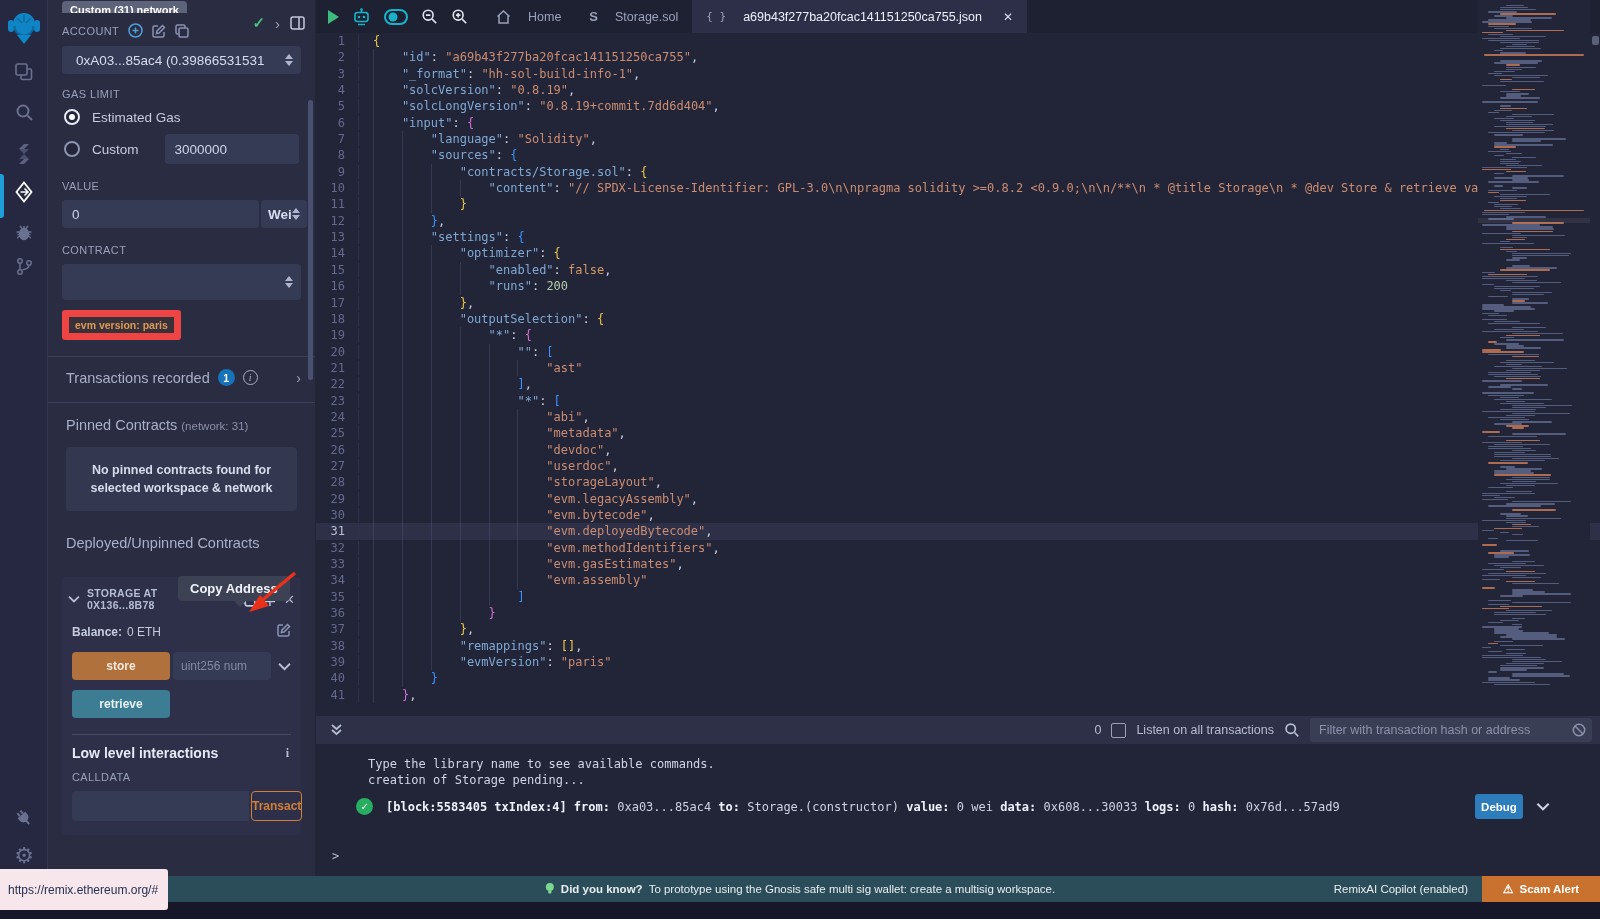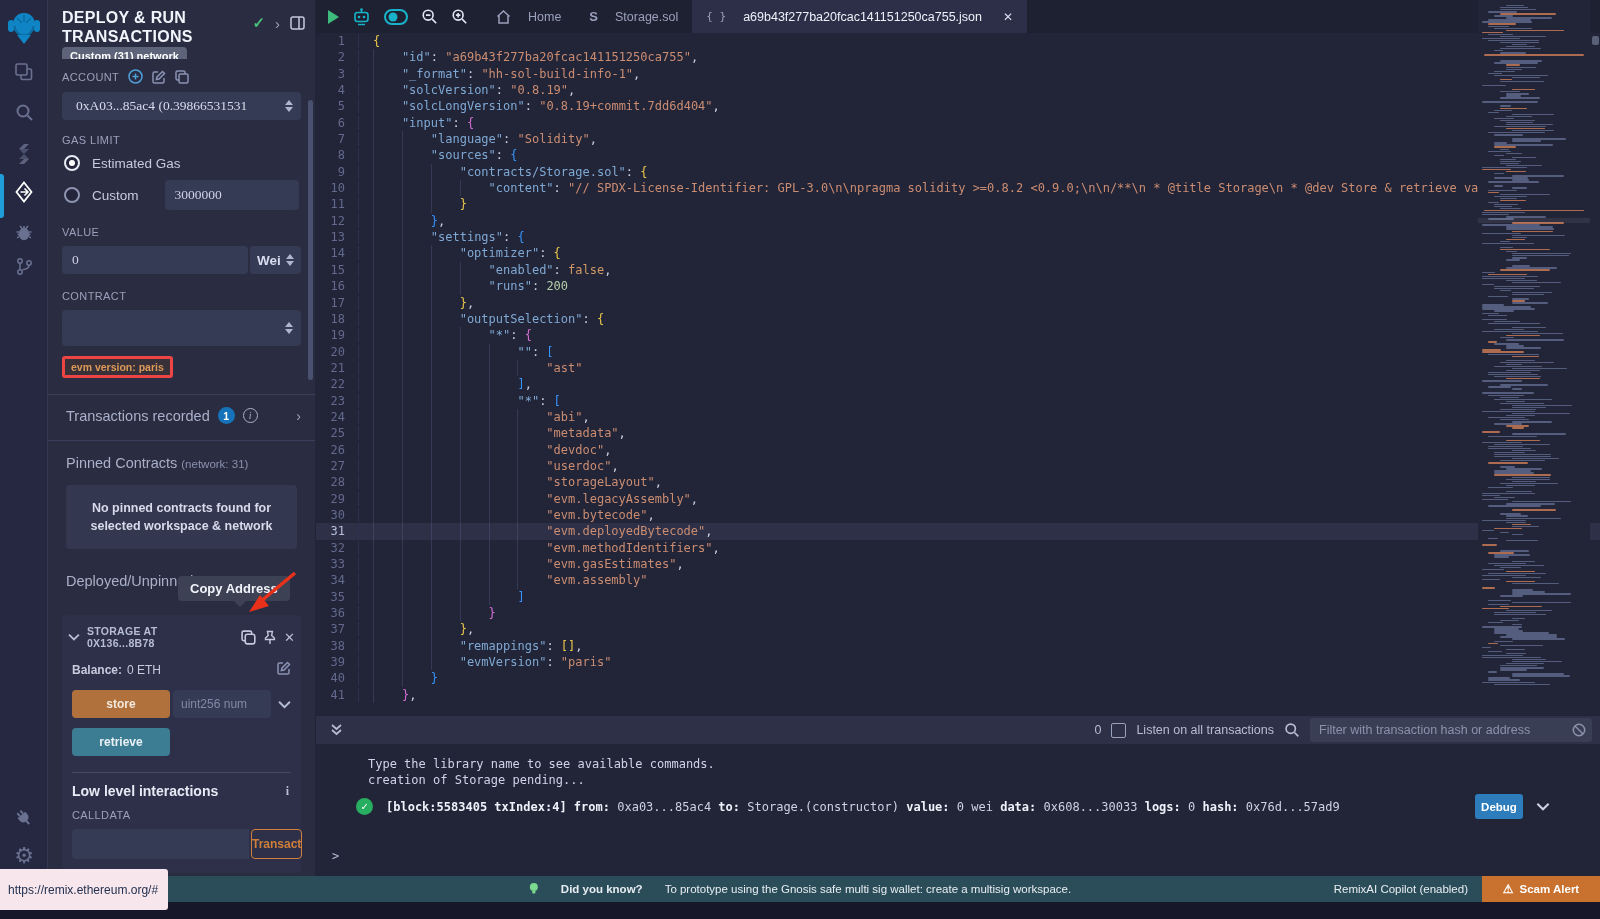--- a/index.html
+++ b/index.html
@@ -17,40 +17,40 @@
   
   .panel { position:absolute; left:48px; top:0; width:267px; height:876px; background:#2a2c41; z-index:5; overflow:hidden; }
   .panel-title { margin:8px 14px 0 14px; width:170px; color:#f2f4fb; font-size:16px; font-weight:bold; letter-spacing:.3px; line-height:19px; text-transform:uppercase; }
   .panel-head-icons { position:absolute; top:14px; right:10px; display:flex; align-items:center; gap:10px; }
   .check-glyph { color:#49c27d; font-size:15px; font-weight:bold; }
   .chev-glyph { color:#9aa1bc; font-size:15px; }
   .net-badge-clip { height:13px; overflow:hidden; margin:0 0 0 14px; }
   .net-badge { display:inline-block; margin-top:-8px; background:#5d6378; color:#ffffff; font-size:11px; font-weight:bold; padding:3px 8px; border-radius:4px; }
   .sect-label { color:#9aa0bb; font-size:11px; font-weight:normal; letter-spacing:.4px; }
   .acct-row { display:flex; align-items:center; gap:9px; margin:10px 14px 0 14px; }
-  .field { background:#363b55; border:none; border-radius:4px; color:#ced3e8; font-size:13px;font-family:Liberation Serif, serif; }
+  .field { background:#363b55; border:none; border-radius:4px; color:#ced3e8; font-size:13px; }
   .select-box { position:relative; display:flex; align-items:center; }
   .stepper { display:flex; flex-direction:column; gap:2px; margin-left:auto; }
   .tri-up { width:0; height:0; border-left:4px solid transparent; border-right:4px solid transparent; border-bottom:5px solid #aeb5cd; }
   .tri-dn { width:0; height:0; border-left:4px solid transparent; border-right:4px solid transparent; border-top:5px solid #aeb5cd; }
   .acct-select { margin:8px 14px 0 14px; height:28px; padding:0 8px 0 14px; }
   .acct-select .val { font-size:13.5px; color:#d7dcef; white-space:nowrap; overflow:hidden; }
   .gas-label { margin:14px 14px 0 14px; }
   .radio-row { display:flex; align-items:center; gap:12px; margin:9px 14px 0 16px; }
   .radio { width:16px; height:16px; border-radius:50%; border:2px solid #8d94af; position:relative; flex:none; background:#23253a; }
   .radio.sel { border-color:#e8ebf5; }
   .radio.sel::after { content:""; position:absolute; left:3px; top:3px; width:6px; height:6px; border-radius:50%; background:#ffffff; }
   .radio-label { color:#c6cbde; font-size:13.5px; }
   .gas-input { width:134px; height:30px; padding:0 10px; margin-left:14px; font-size:13.5px; }
   .value-row { display:flex; gap:2px; margin:8px 14px 0 14px; }
   .value-input { flex:1; height:28px; padding:0 10px; font-size:13.5px; }
   .wei-box { width:64px; height:28px; padding:0 7px; display:flex; align-items:center; background:#363b55; border-radius:4px; }
   .wei-box .val { font-size:13.5px; font-weight:bold; color:#d7dcef; }
   .contract-select { margin:8px 14px 0 14px; height:36px; padding:0 8px; }
-  .evm-badge { display:inline-block; margin:10px 0 0 14px; border:3px solid #ef4444; color:#dd9a58; background:rgba(120,70,30,.18); font-size:10.5px; font-weight:bold; padding:2px 6px; border-radius:3px; }
+  .evm-badge { display:inline-block; margin:10px 0 0 14px; border:7px solid #ef4444; color:#dd9a58; background:rgba(120,70,30,.18); font-size:10.5px; font-weight:bold; padding:2px 6px; border-radius:3px; }
   .ataddr-row { display:flex; margin:14px 14px 0 14px; }
   .ataddr-btn { width:92px; height:30px; background:#4e7d94; color:#d9e6ec; border:none; border-radius:4px 0 0 4px; font-size:12.5px; font-weight:bold; }
   .ataddr-input { flex:1; height:30px; background:#343850; border-radius:0 4px 4px 0; padding:0 8px; font-size:12px; color:#ced3e8; }
   .ataddr-input::placeholder { color:#8189a6; }
   .divider { height:1px; background:#3b3f5c; margin-top:16px; }
   .txrec-row { display:flex; align-items:center; gap:8px; margin:12px 14px 0 18px; }
   .txrec-label { color:#a9b0ca; font-size:14.5px; }
   .count-badge { width:17px; height:17px; border-radius:50%; background:#1673b9; color:#fff; font-size:10.5px; font-weight:bold; display:flex; align-items:center; justify-content:center; }
   .info-icon { width:15px; height:15px; border-radius:50%; border:1px solid #a9b0ca; color:#a9b0ca; font-size:10px; display:flex; align-items:center; justify-content:center; font-style:italic; font-family:"Liberation Serif",serif; }
   .txrec-chev { margin-left:auto; color:#9aa1bc; font-size:14px; }
@@ -124,21 +124,21 @@
   .tx-row { position:absolute; left:40px; top:78px; display:flex; align-items:center; gap:13px; width:1200px; }
   .tx-check { width:17px; height:17px; border-radius:50%; background:#27ae60; color:#fff; font-size:11px; display:flex; align-items:center; justify-content:center; flex:none; }
   .tx-text { color:#cdd2e4; font-size:12px; white-space:nowrap; overflow:hidden; flex:1; }
   .tx-text b { color:#eef1fa; }
   .debug-btn { width:48px; height:25px; background:#2d7dbd; border:none; border-radius:3px; color:#fff; font-size:11.5px; font-weight:bold; font-family:"Liberation Sans",sans-serif; flex:none; }
   .tx-chev { color:#cdd2e4; flex:none; margin-right:6px; }
   .prompt { position:absolute; left:16px; top:133px; color:#b6bdd4; font-size:12px; }
 
   
   .statusbar { position:absolute; left:0; top:876px; width:1600px; height:26px; background:#2b4d59; display:flex; align-items:center; z-index:20; }
-  .tip { position:absolute; left:50%; transform:translateX(-50%); display:flex; align-items:center; gap:22px; color:#e8edf2; font-size:11.5px; white-space:nowrap; }
+  .tip { position:absolute; left:50%; transform:translateX(-50%); display:flex; align-items:center; gap:6px; color:#e8edf2; font-size:11.5px; white-space:nowrap; }
   .tip b { font-weight:bold; }
   .copilot { position:absolute; right:132px; color:#e8edf2; font-size:11.5px; }
   .scam { position:absolute; right:0; top:0; height:26px; width:118px; background:#c9712e; color:#fff; display:flex; align-items:center; justify-content:center; gap:6px; font-size:11.5px; font-weight:bold; }
   .scam .warn { font-size:12px; }
   .bottomstrip { position:absolute; left:0; top:902px; width:1600px; height:17px; background:#16182a; }
   .url-tip { position:absolute; left:0; top:869px; height:41px; background:#f7e7ec; color:#23304f; font-size:12px; display:flex; align-items:center; padding:0 10px 0 8px; border-radius:0 3px 3px 0; z-index:40; font-family:"Liberation Sans",sans-serif; }
 
   .overlay-svg { position:absolute; left:0; top:0; width:1600px; height:919px; pointer-events:none; z-index:35; }
 </style>
 </head>
@@ -203,21 +203,20 @@
         <path d="M7 2v4h2V2zM11 2v4h2V2z"></path>
         <path d="M5 6h10v3a5 5 0 0 1-4 4.9V18H9v-4.1A5 5 0 0 1 5 9z"></path>
       </svg>
     </div>
     <div class="rail-item" style="top:836px;">
       <span class="gear-glyph">⚙</span>
     </div>
   </div>
 
   <div class="panel">
-    <div class="panel-title">DEPLOY &amp; RUN TRANSACTIONS</div>
     <div class="panel-head-icons">
       <span class="check-glyph">✓</span>
       <span class="chev-glyph">›</span>
       <svg width="15" height="14" viewBox="0 0 15 14" fill="none" stroke="#c3c9dd" stroke-width="1.5">
         <rect x="1" y="1" width="13" height="12" rx="2"></rect>
           <path d="M9 1v12"></path>
       </svg>
     </div>
     <div class="net-badge-clip">
       <span class="net-badge">Custom (31) network</span>

